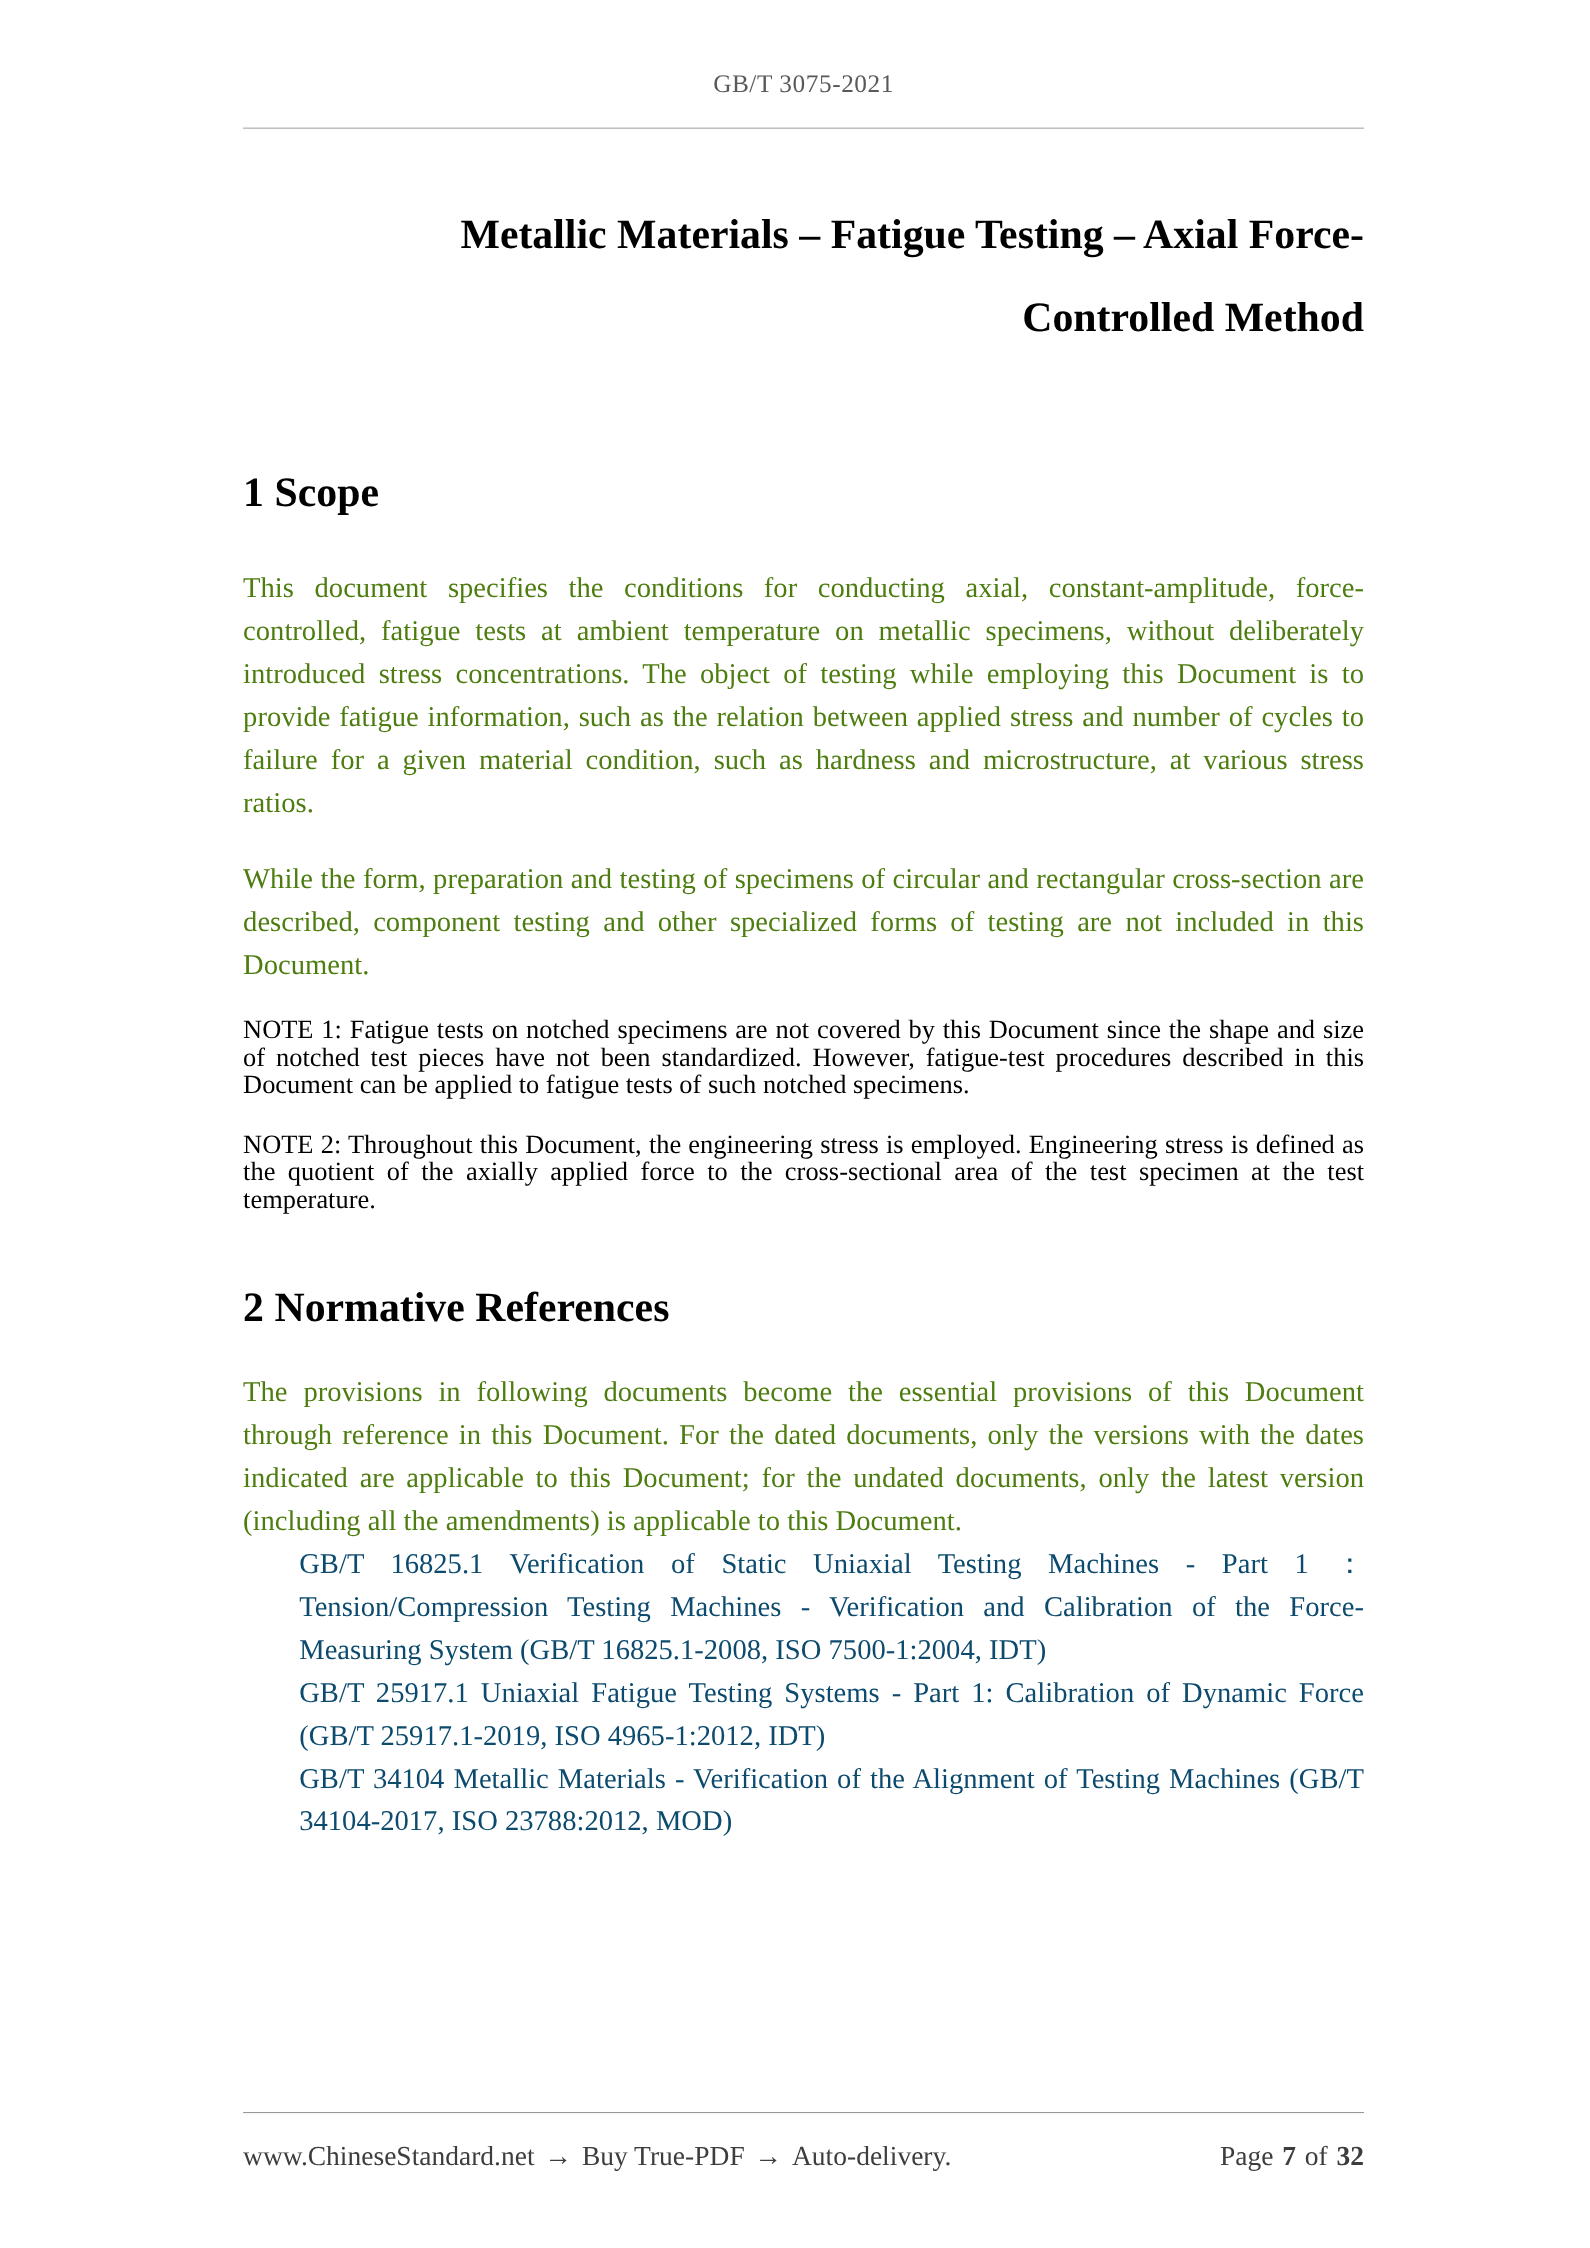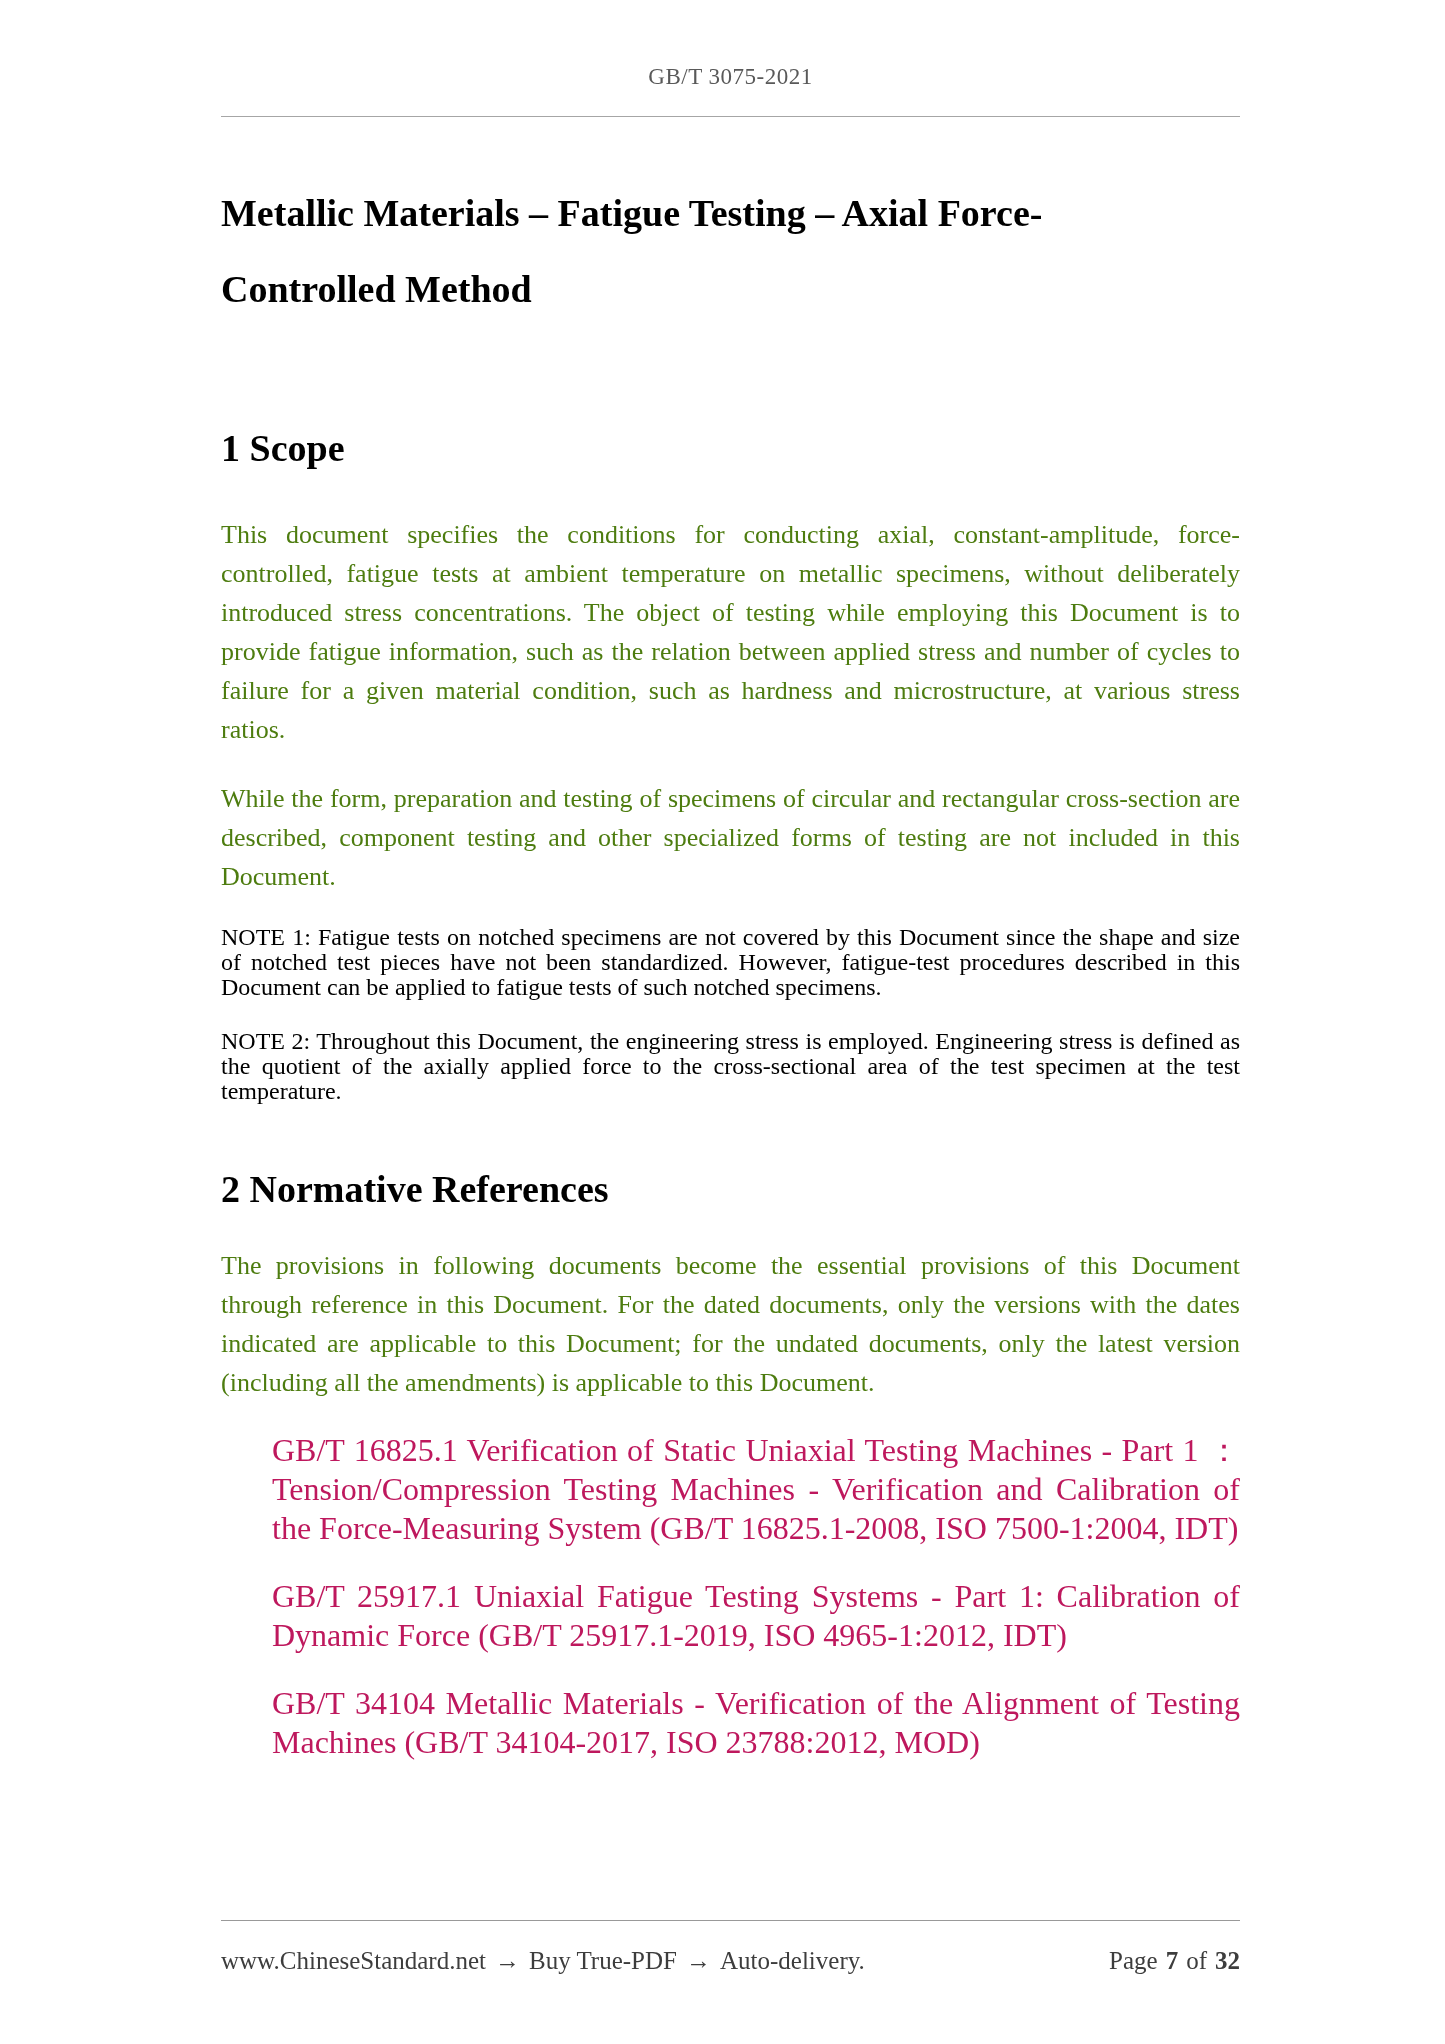--- a/index.html
+++ b/index.html
@@ -34,21 +34,21 @@
   }
 
   .header-rule {
     border: none;
     border-top: 1px solid #a6a6a6;
     margin-top: 26px;
   }
 
   .doc-title {
     margin-top: 58px;
-    text-align: left;
+    text-align: right;
     font-size: 38px;
     font-weight: bold;
     line-height: 76px;
     color: #000000;
   }
 
   .section-heading {
     font-size: 38px;
     font-weight: bold;
     line-height: 46px;
@@ -72,26 +72,25 @@
     margin-top: 29px;
     font-size: 24px;
     line-height: 25px;
     text-align: justify;
     color: #000000;
   }
 
   .intro-par { margin-top: 34px; }
 
   .reference-item {
-    margin-top: 29px;
     margin-left: 51px;
-    font-size: 32px;
+    font-size: 26px;
     line-height: 39px;
     text-align: justify;
-    color: #be185d;
+    color: #0c4a6e;
   }
 
   .page-footer {
     position: absolute;
     left: 221px;
     right: 205px;
     top: 1920px;
     border-top: 1px solid #999999;
     padding-top: 26px;
     display: flex;

